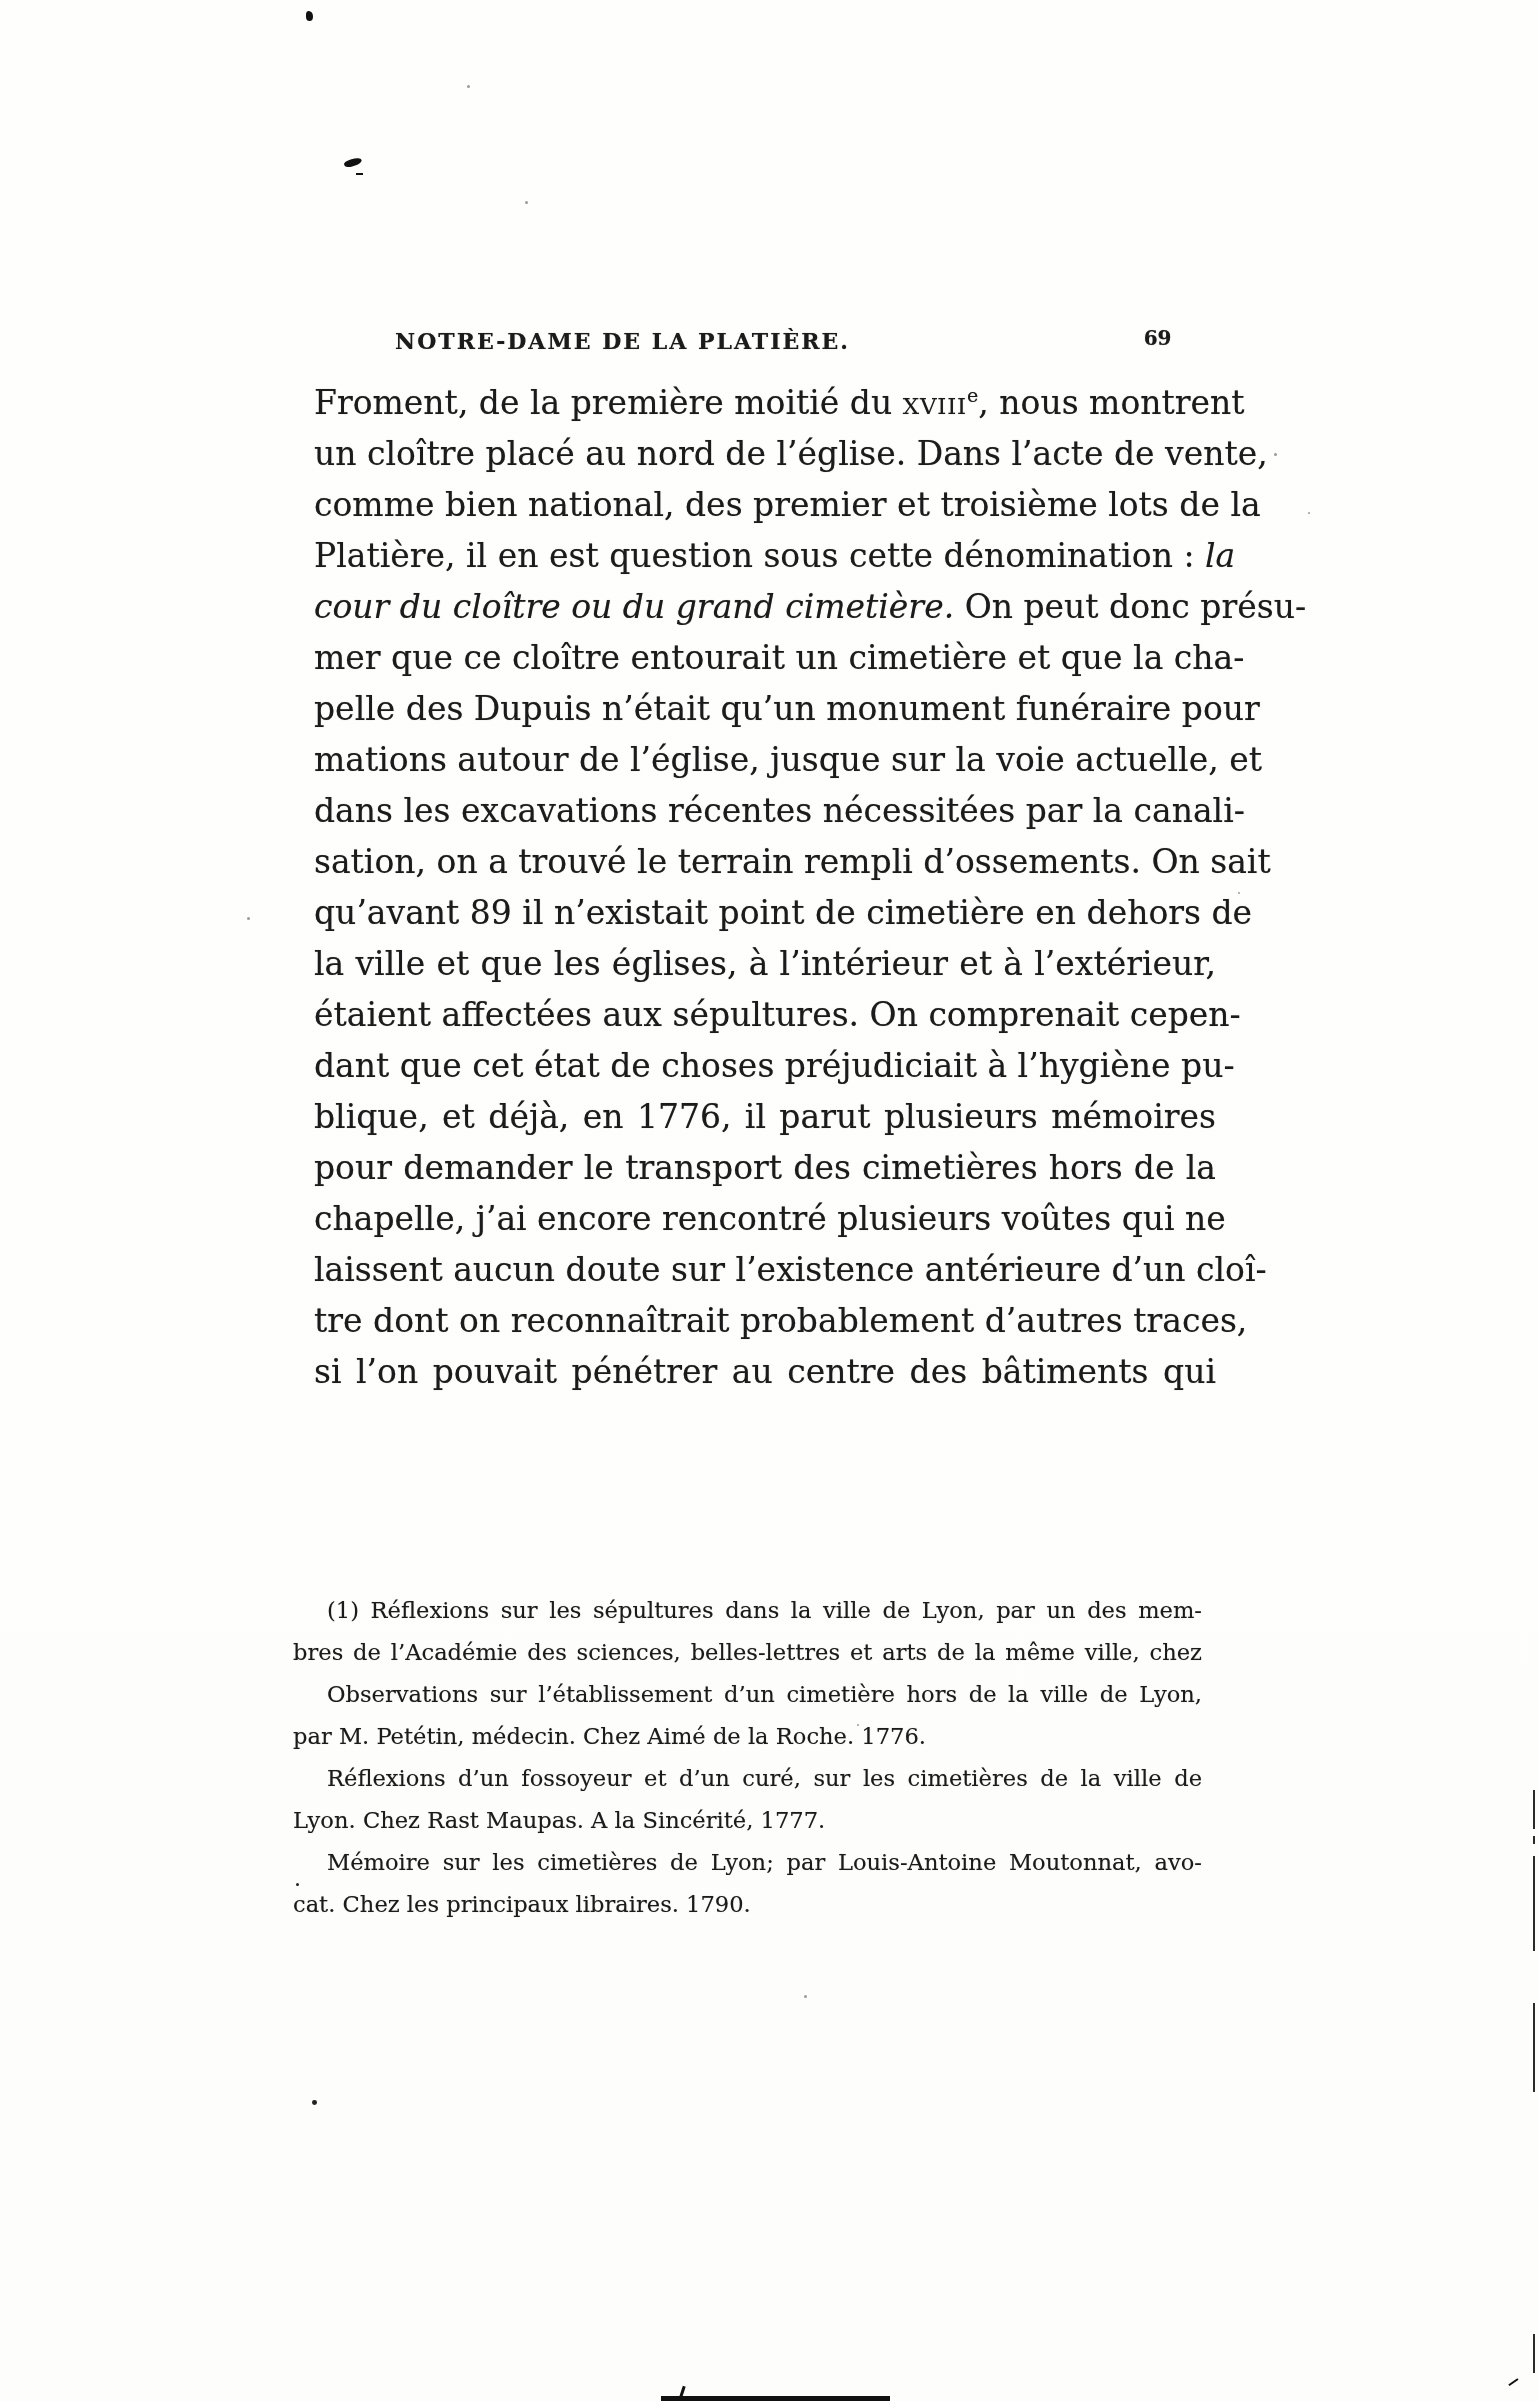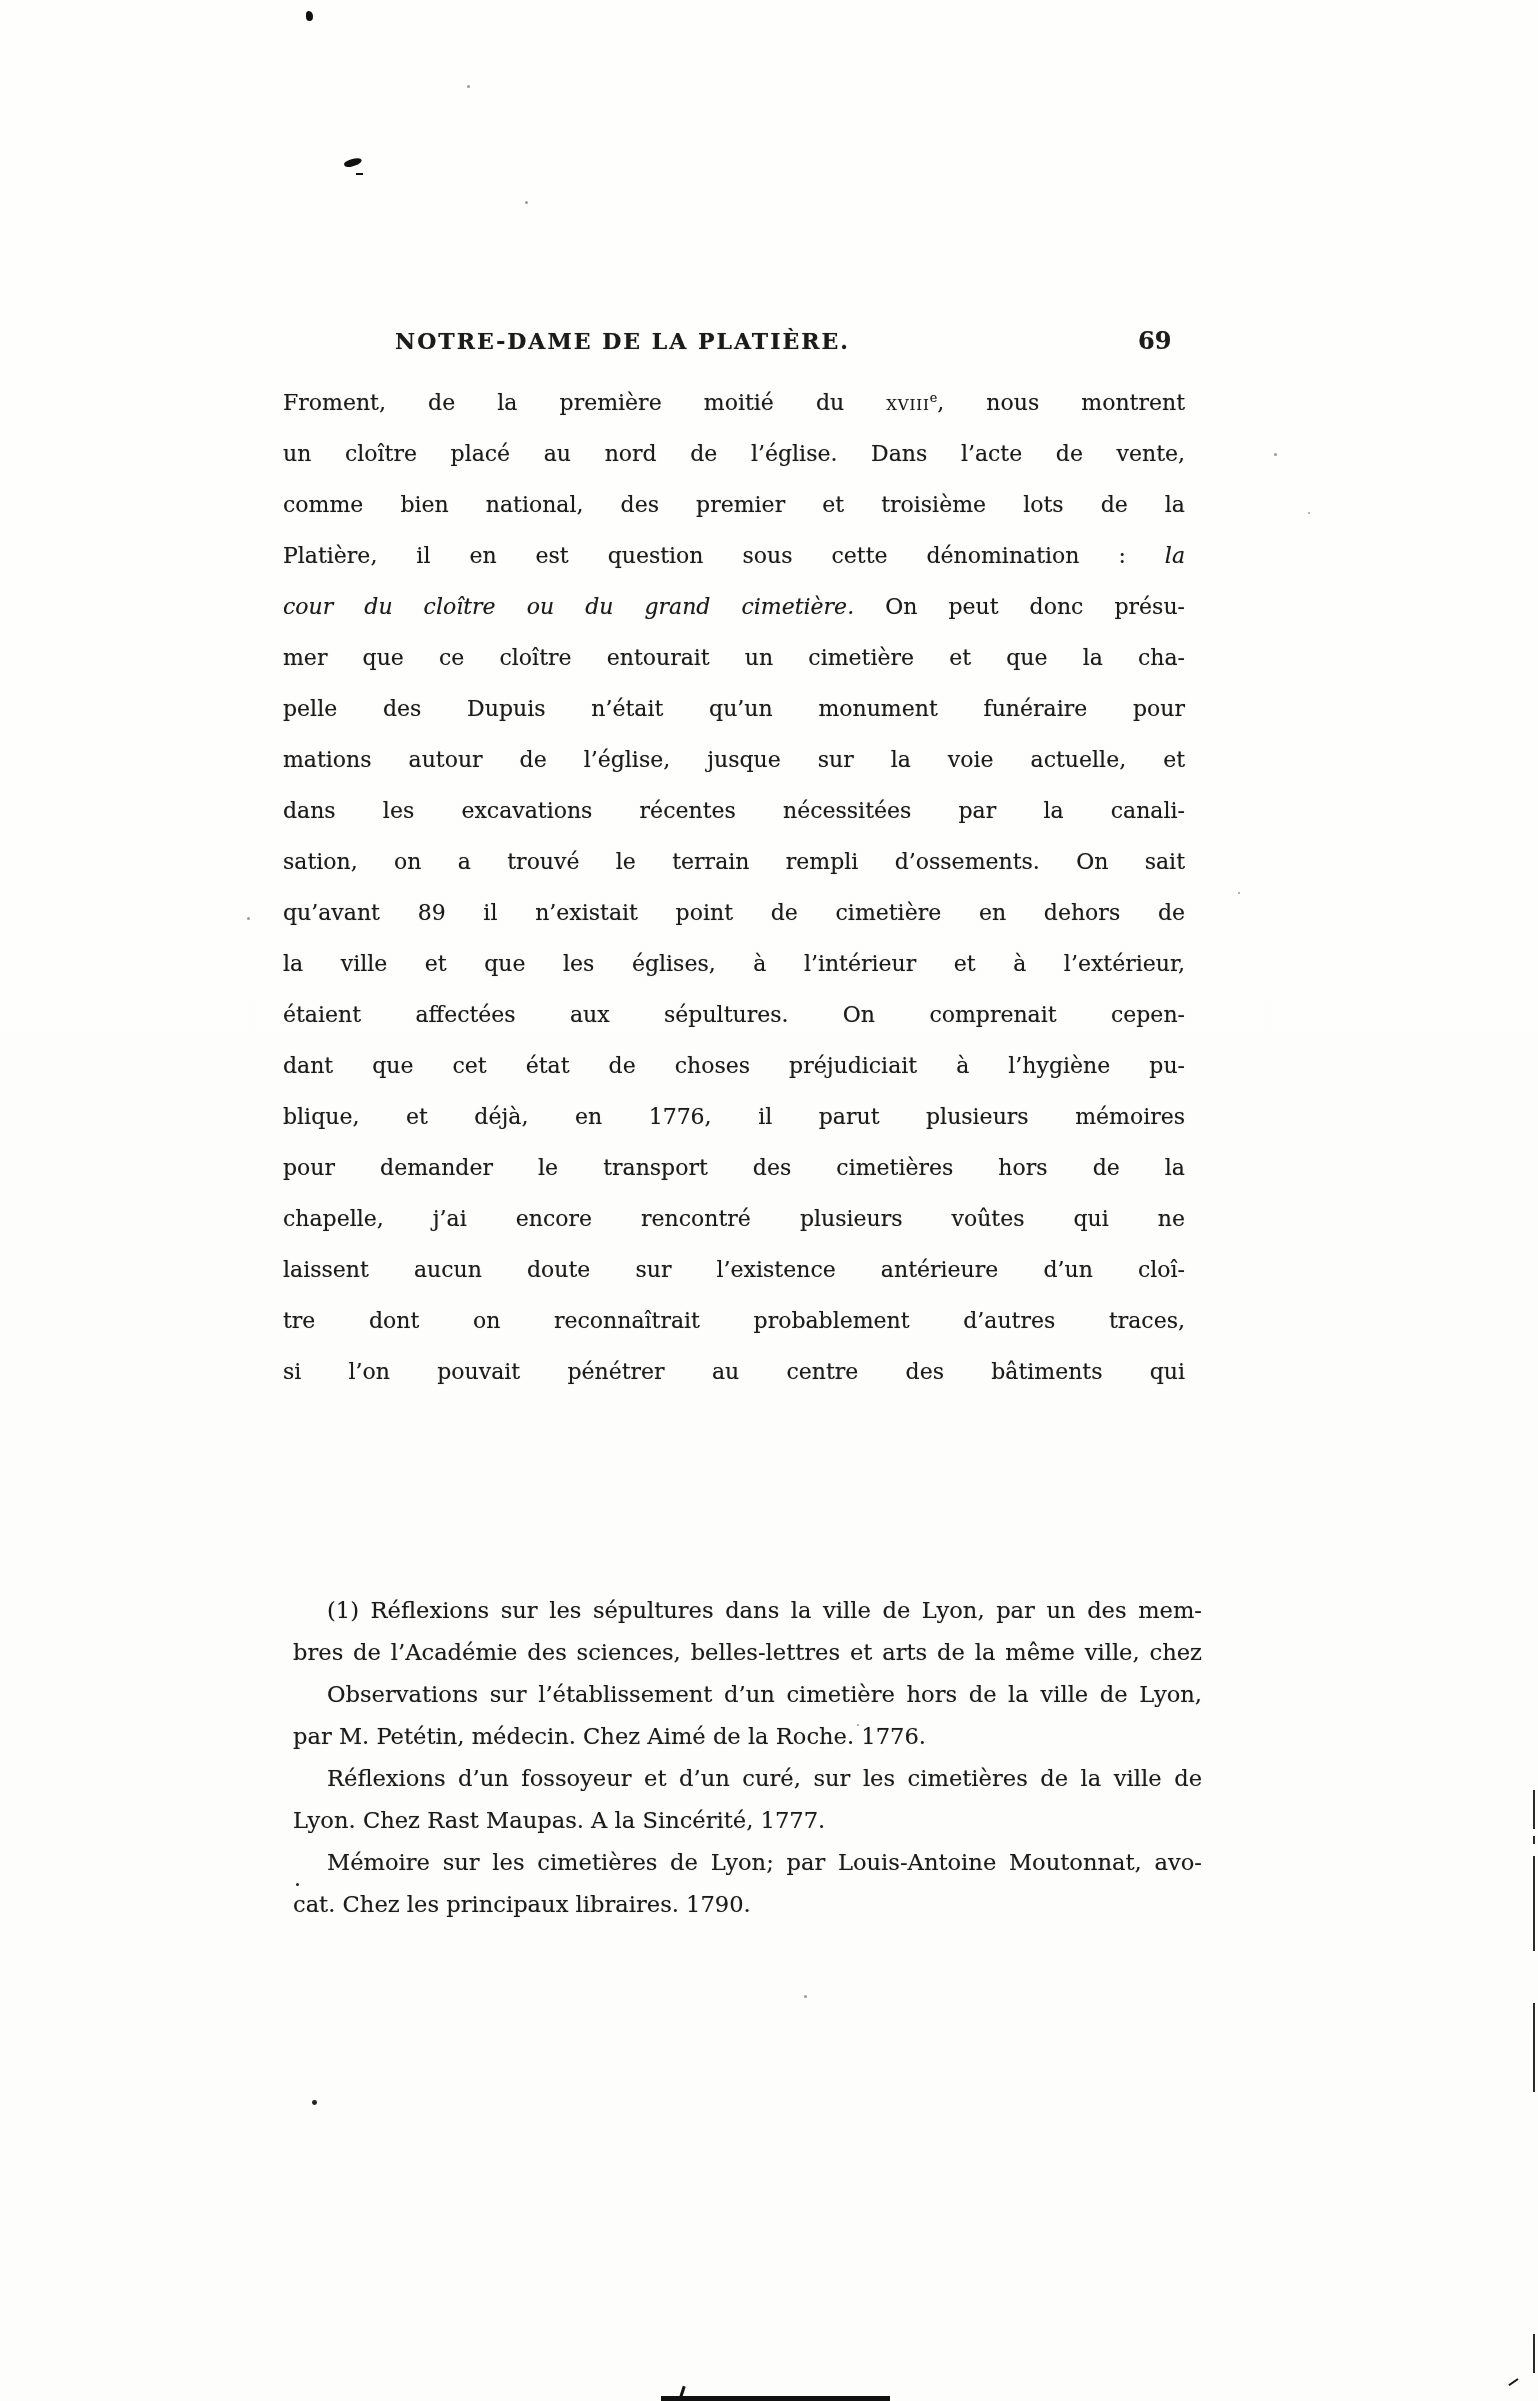--- a/index.html
+++ b/index.html
@@ -20,27 +20,27 @@
     position: absolute; left: 297px; top: 328px; width: 902px; height: 34px;
   }
   .running-title {
     position: absolute; left: 0; right: 251px; text-align: center;
     font-size: 22px; font-weight: 700; letter-spacing: 2px;
     text-shadow: 0 0 0.8px rgba(20,20,20,.55);
     white-space: nowrap;
   }
   .page-number {
     position: absolute; right: 27.5px; top: -1.6px;
-    font-size: 24px; font-weight: 700;
+    font-size: 20px; font-weight: 700;
     text-shadow: 0 0 0.8px rgba(20,20,20,.5);
   }
   
   .body-text {
-    position: absolute; left: 283px; top: 377px; width: 902px;
-    font-size: 22px;
+    position: absolute; left: 314px; top: 377px; width: 902px;
+    font-size: 33px;
   }
   .bline {
     height: 51px; line-height: 51px;
     text-align: justify; text-align-last: justify;
     white-space: nowrap; 
     text-shadow: 0 0 0.8px rgba(20,20,20,.45);
   }
   .bline { display: flex; justify-content: space-between; }
   
   .bline { display: block; }

